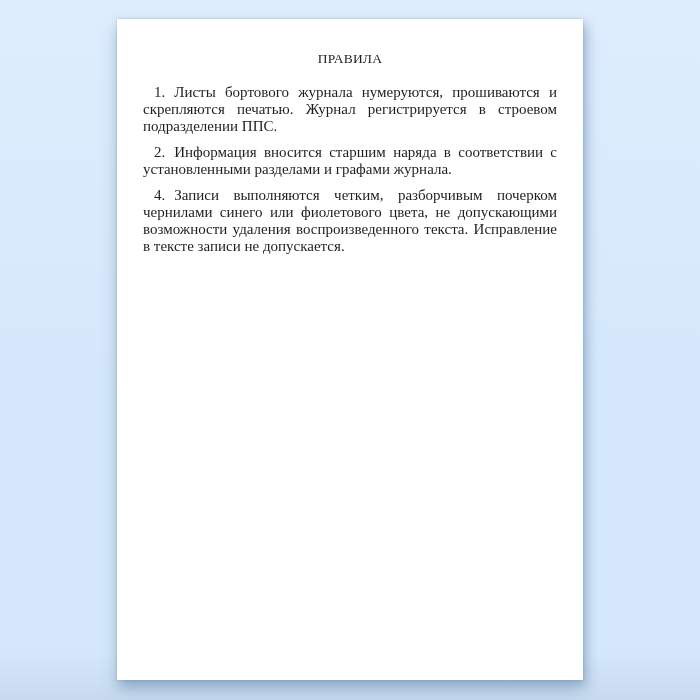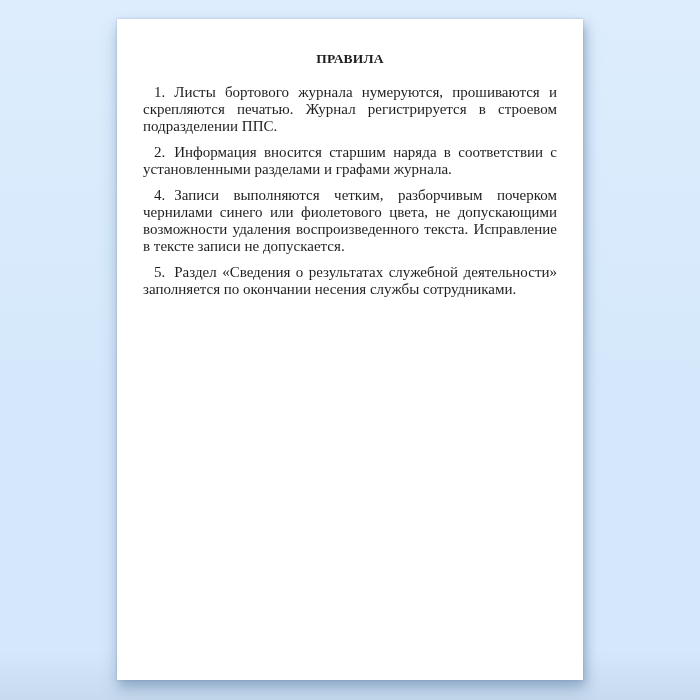--- a/index.html
+++ b/index.html
@@ -25,21 +25,21 @@
     background: var(--paper);
     box-shadow:
       0 0 2px rgba(120, 140, 170, 0.45),
       3px 5px 9px rgba(110, 140, 175, 0.45),
       0 10px 16px rgba(110, 140, 175, 0.40);
     padding: 31px 26px 0 26px;
     color: var(--ink);
   }
   .doc-title {
     text-align: center;
-    font-weight: bold;
+    font-weight: normal;
     font-size: 13.5px;
     line-height: 17px;
     margin-bottom: 17px;
     letter-spacing: 0.2px;
   }
   .doc-title .title-line { display: block; }
   p.item {
     font-size: 15px;
     line-height: 17px;
     text-align: justify;
@@ -58,14 +58,13 @@
     <span class="title-line">ПРАВИЛА</span>
   </h1>
 
   <p class="item"><span class="num">1.</span><span>Листы бортового журнала нумеруются, прошиваются и скрепляются печатью. Журнал регистрируется в строевом подразделении ППС.</span></p>
 
   <p class="item"><span class="num">2.</span><span>Информация вносится старшим наряда в соответствии с установленными разделами и графами журнала.</span></p>
 
 
   <p class="item"><span class="num">4.</span><span>Записи выполняются четким, разборчивым почерком чернилами синего или фиолетового цвета, не допускающими возможности удаления воспроизведенного текста. Исправление в тексте записи не допускается.</span></p>
 
-  <p class="item"><span class="num">5.</span><span>Раздел «Сведения о результатах служебной деятельности» заполняется по окончании несения службы сотрудниками.</span></p>
 </div>
 
 </body></html>

